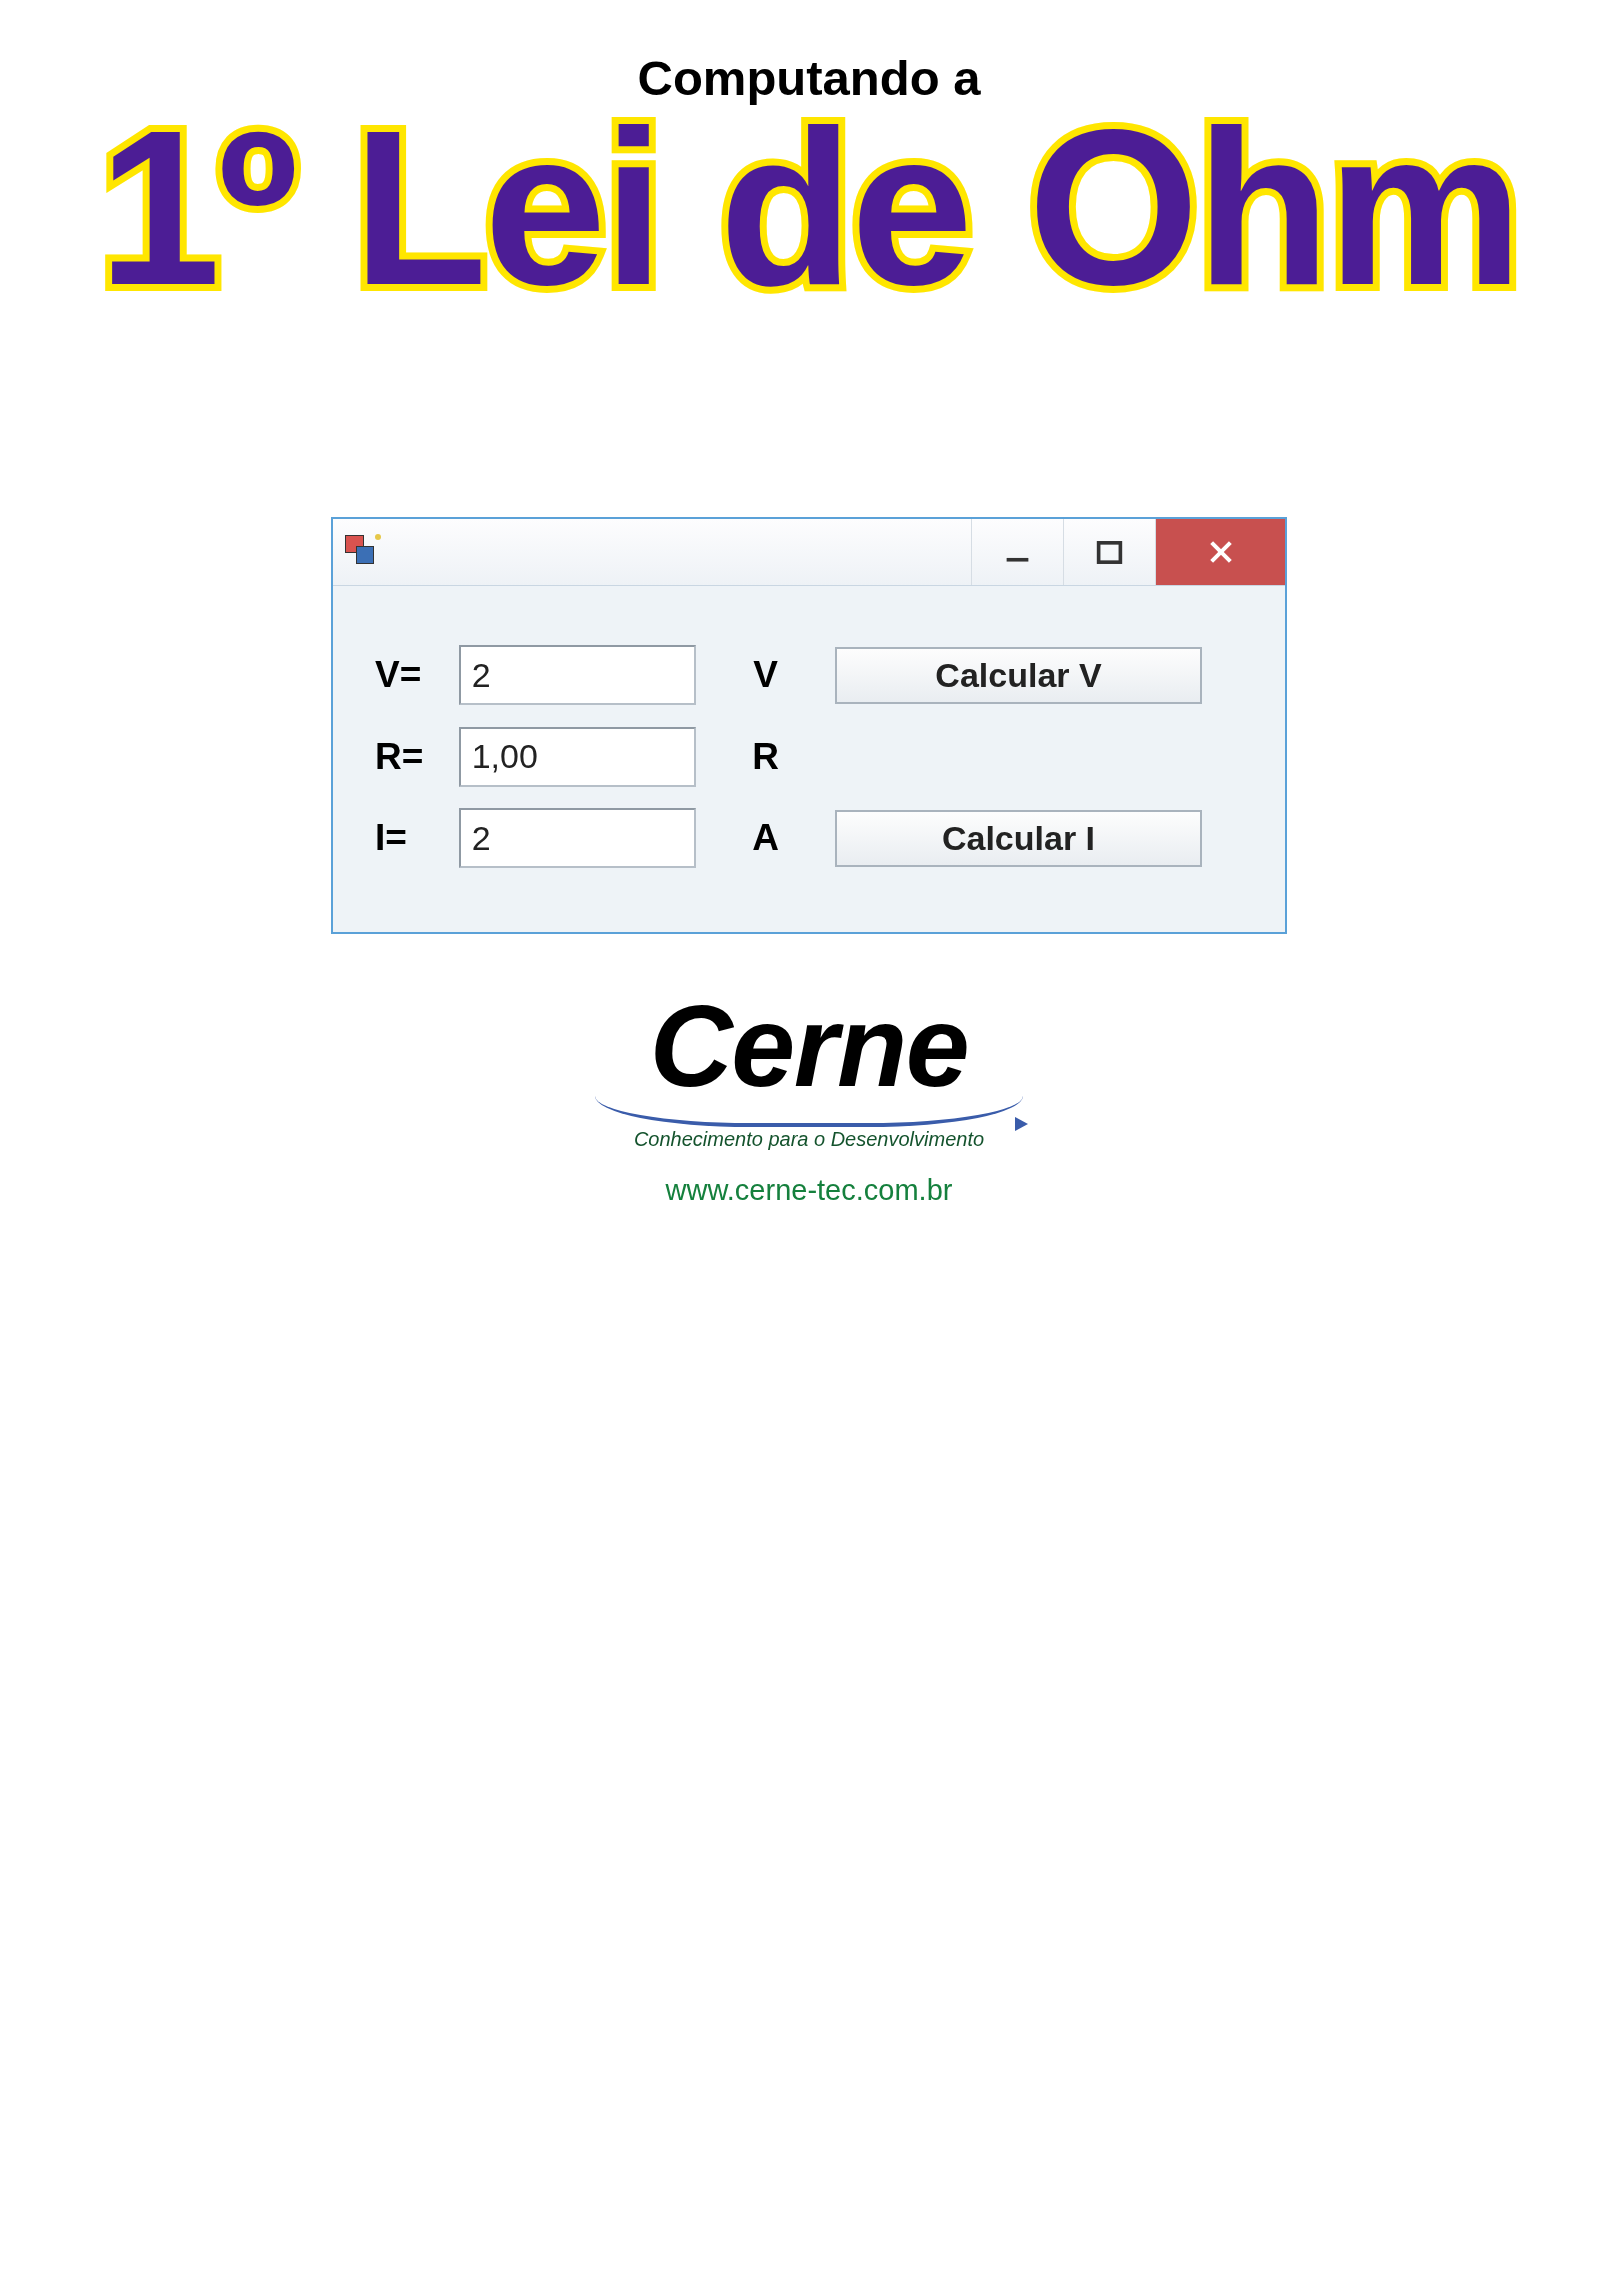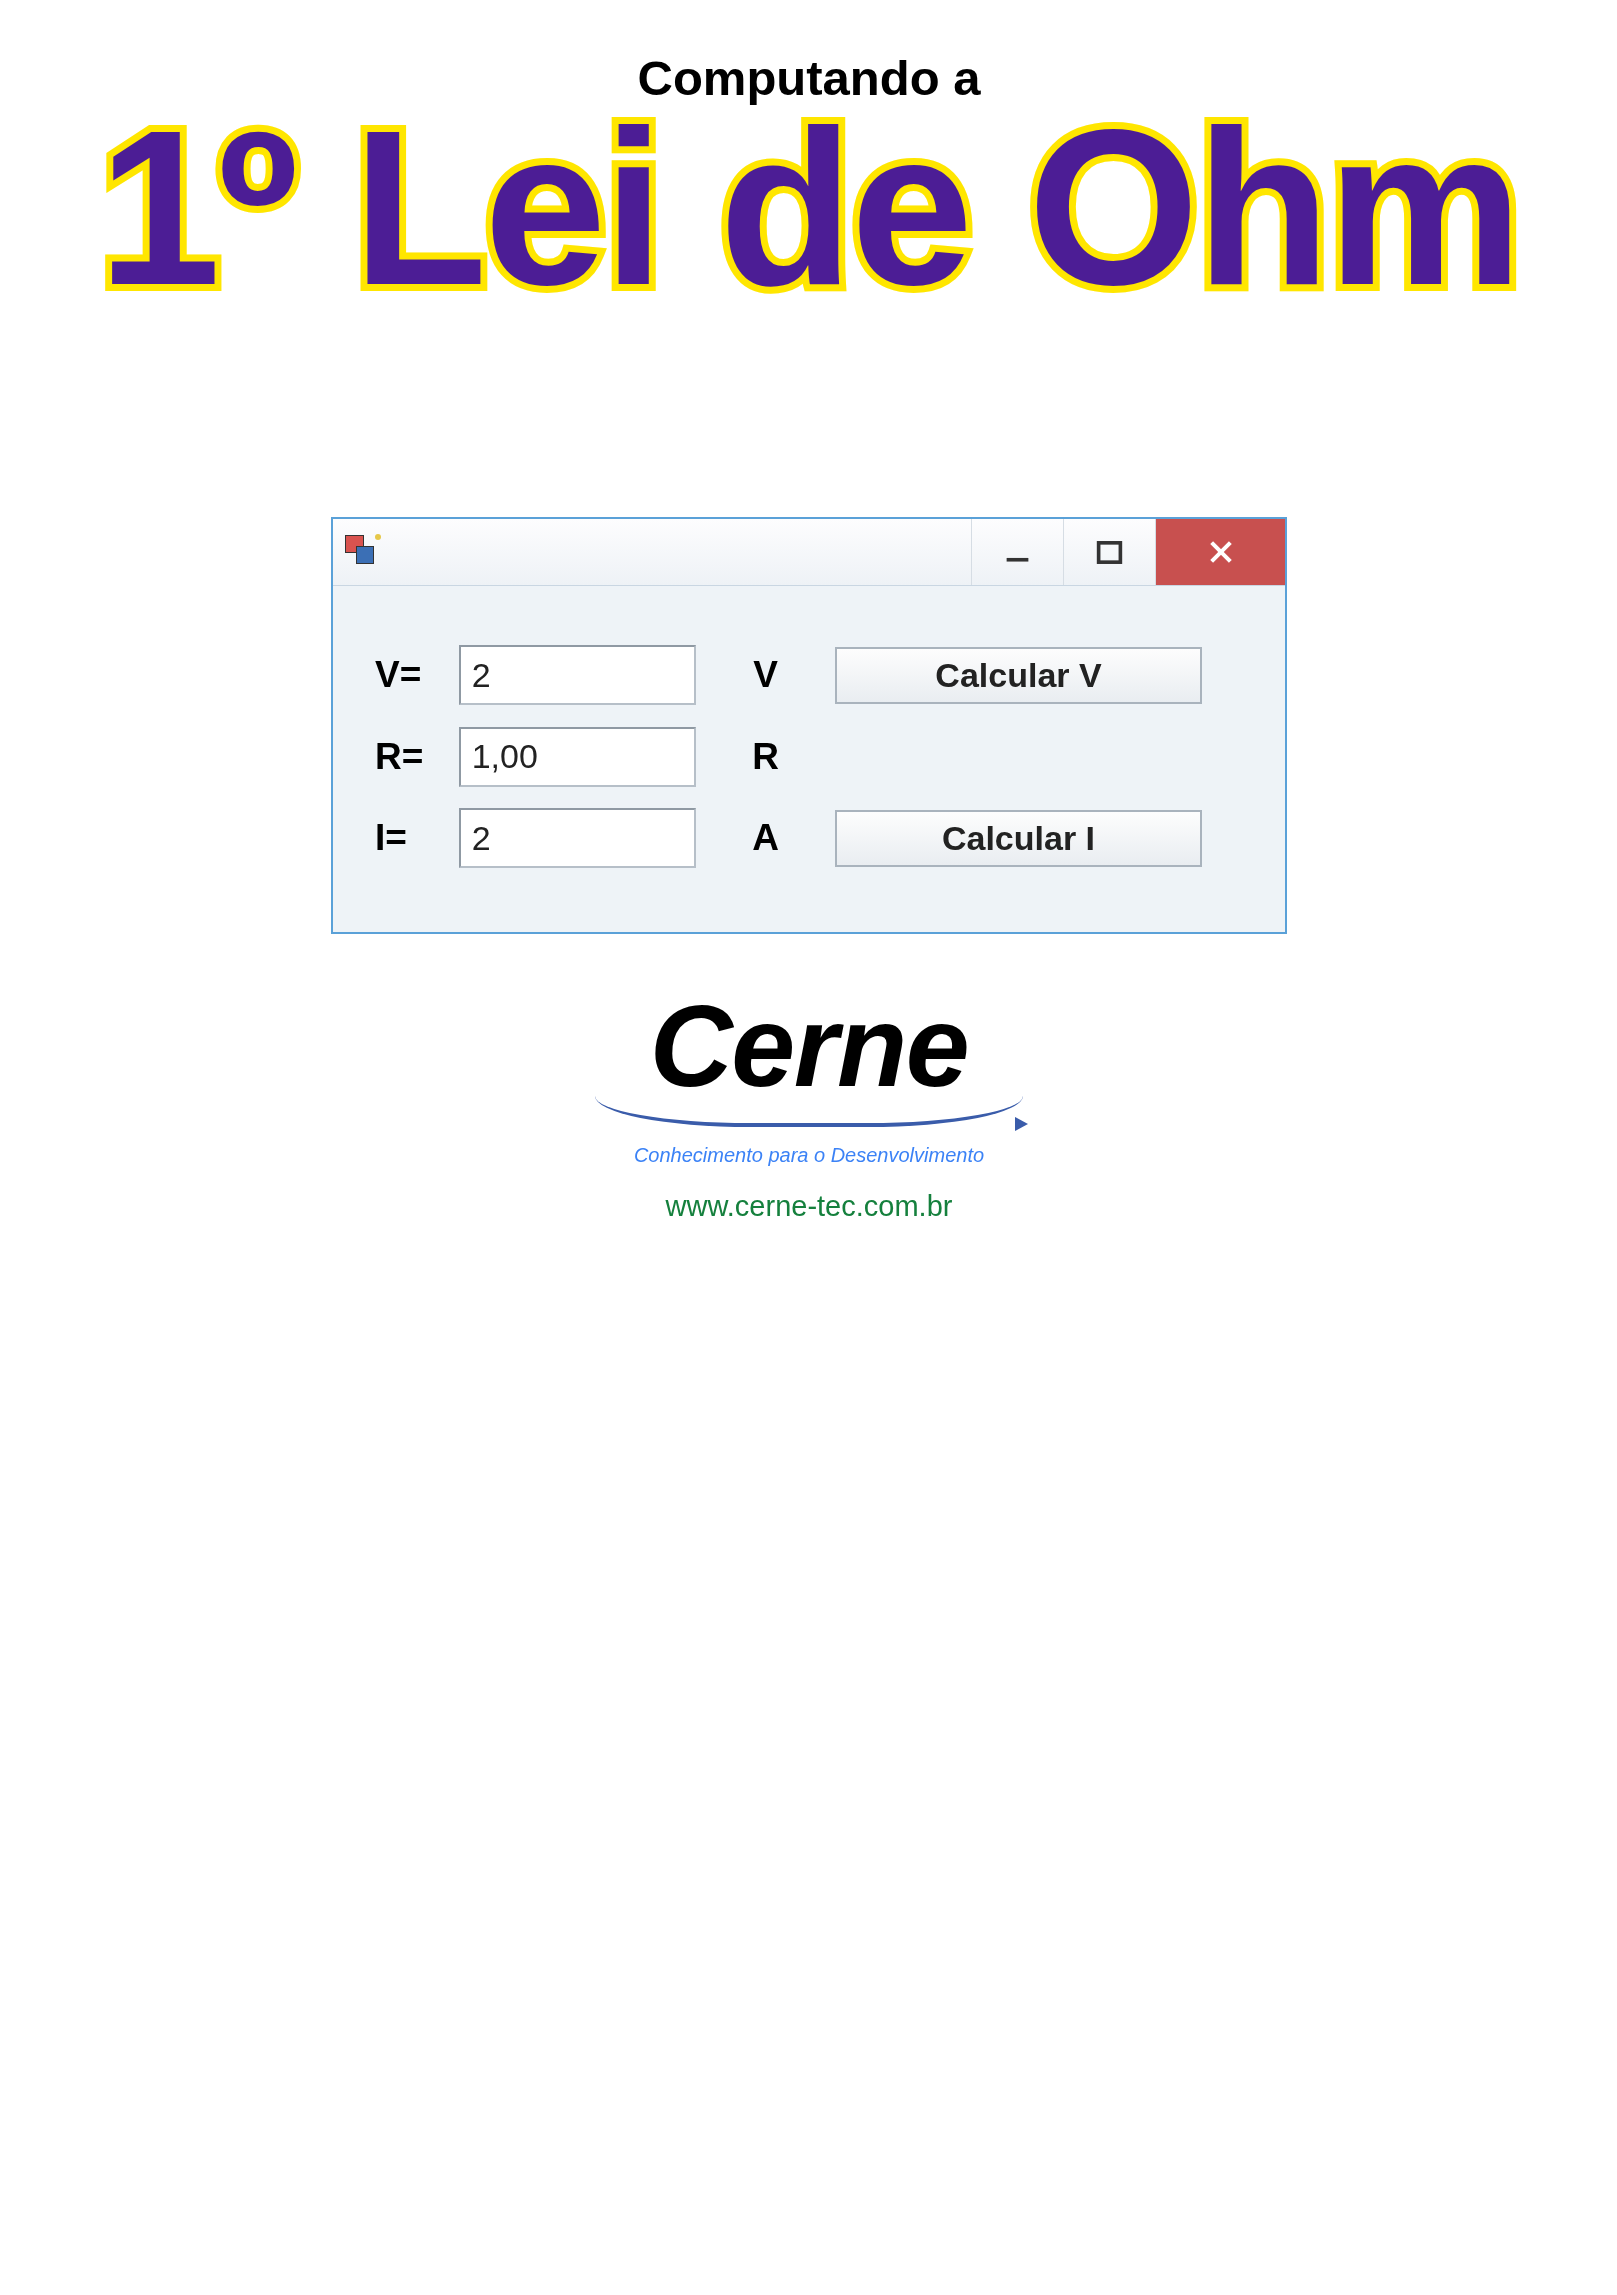--- a/index.html
+++ b/index.html
@@ -169,22 +169,22 @@
     content:"";
     position:absolute; right:-4.6px; bottom:-7.7px;
     width:0; height:0;
     border-left: 13.8px solid #3a5caa;
     border-top: 7.7px solid transparent;
     border-bottom: 7.7px solid transparent;
   }
   .tagline {
     font-size: 20px;
     font-style: italic;
-    color: #3b82f6;
-    margin-top: 17px;
+    color: #14532d;
+    margin-top: 1px;
   }
   .website {
     font-size: 29px;
     color: #15803d;
     margin-top: 23px;
   }
 </style>
 </head>
 <body>
 

